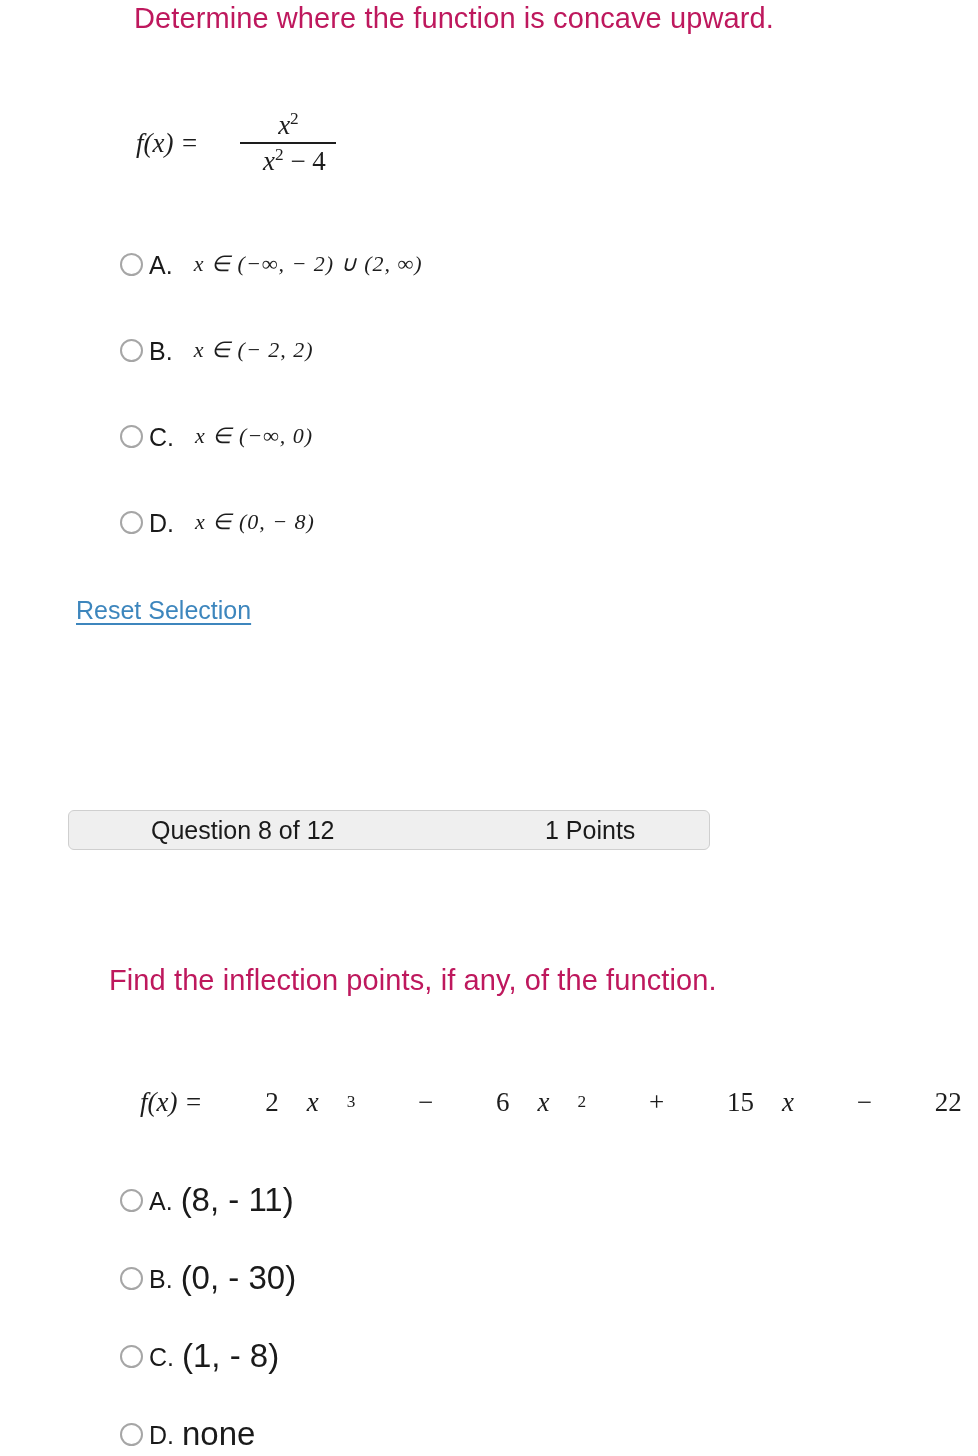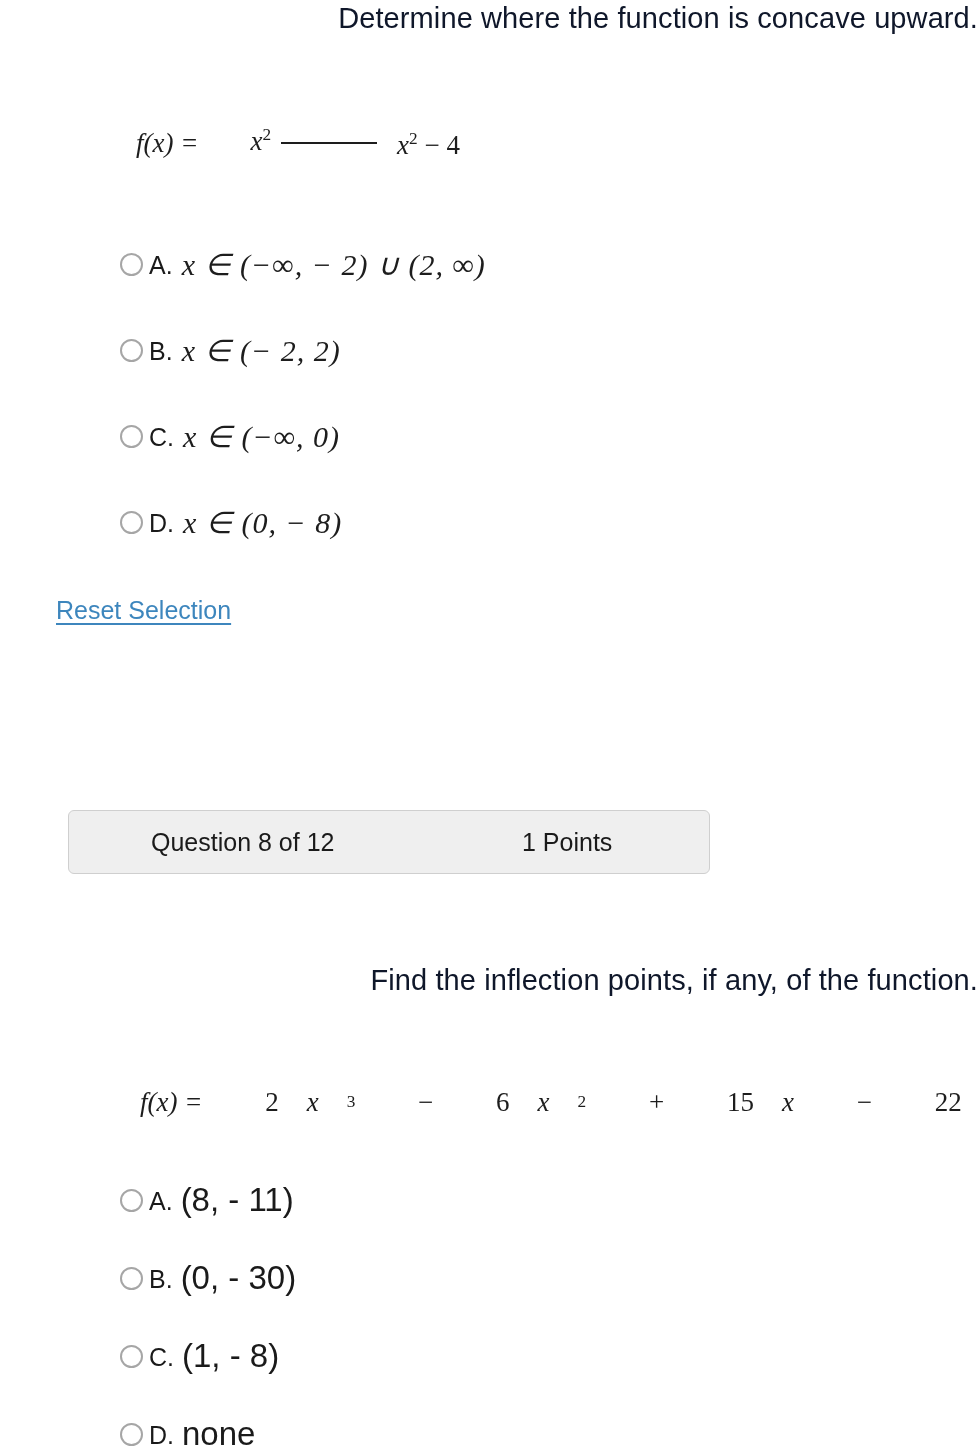--- a/index.html
+++ b/index.html
@@ -28,23 +28,22 @@
     left: 0;
     width: 978px;
   }
   #question-1-block { top: 0; }
   #question-2-block { top: 962px; }
 
   .question-prompt {
     font-size: 29px;
     line-height: 1.25;
     font-weight: 400;
-    color: #0f172a;
+    color: #be185d;
     letter-spacing: 0.1px;
-    text-align: right;
   }
   #question-1-block .question-prompt { margin-left: 134px; }
   #question-2-block .question-prompt { margin-left: 109px; }
 
   
   .math {
     font-family: "Liberation Serif", serif;
     font-style: italic;
     color: #1d1d1d;
     white-space: nowrap;
@@ -65,21 +64,21 @@
     margin-left: 136px;
     margin-top: 72px;
     font-size: 27px;
     display: flex;
     align-items: center;
     height: 70px;
   }
   .formula-1 .lhs { margin-right: 14px; }
   .frac {
     display: inline-flex;
-    flex-direction: row;
+    flex-direction: column;
     align-items: center;
     vertical-align: middle;
     line-height: 1;
   }
   .frac .numer {
     padding: 0 10px 3px 10px;
   }
   .frac .bar {
     width: 100%;
     min-width: 96px;
@@ -121,74 +120,74 @@
     margin-right: 6px;
   }
   .option-letter {
     font-family: "Liberation Sans", sans-serif;
     font-size: 25px;
     color: #1a1a1a;
     align-self: flex-end;
     padding-bottom: 6px;
   }
   .option-math {
-    font-size: 30px;
-    margin-left: 9px;
+    font-size: 22px;
+    margin-left: 21px;
     letter-spacing: 1px;
   }
   .option-text {
     font-family: "Liberation Sans", sans-serif;
     font-size: 33px;
     color: #1a1a1a;
     margin-left: 8px;
   }
 
   
   #question-1-block .options { margin-top: 64px; }
   #question-1-block .option-row { margin-bottom: 42px; }
 
   
   #question-2-block .options { margin-top: 54px; }
   #question-2-block .option-row { margin-bottom: 34px; }
 
   
   .reset-link {
     display: inline-block;
-    margin-left: 56px;
+    margin-left: 76px;
     margin-top: 10px;
     font-size: 25px;
     color: #3d86bd;
     text-decoration: underline;
     text-underline-offset: 4px;
     cursor: pointer;
   }
 
   
   .question-bar {
     position: absolute;
     left: 68px;
     top: 810px;
     width: 642px;
-    height: 64px;
+    height: 40px;
     background: #efefef;
     border: 1px solid #cfcfcf;
     border-radius: 6px;
     box-sizing: border-box;
     display: flex;
     align-items: center;
   }
   .question-counter {
     position: absolute;
     left: 82px;
     font-size: 25px;
     color: #1a1a1a;
   }
   .question-points {
     position: absolute;
-    left: 453px;
+    left: 476px;
     font-size: 25px;
     color: #1a1a1a;
   }
 </style>
 </head>
 <body>
 
 <div class="page">
 
   <div class="question-block" id="question-1-block">

